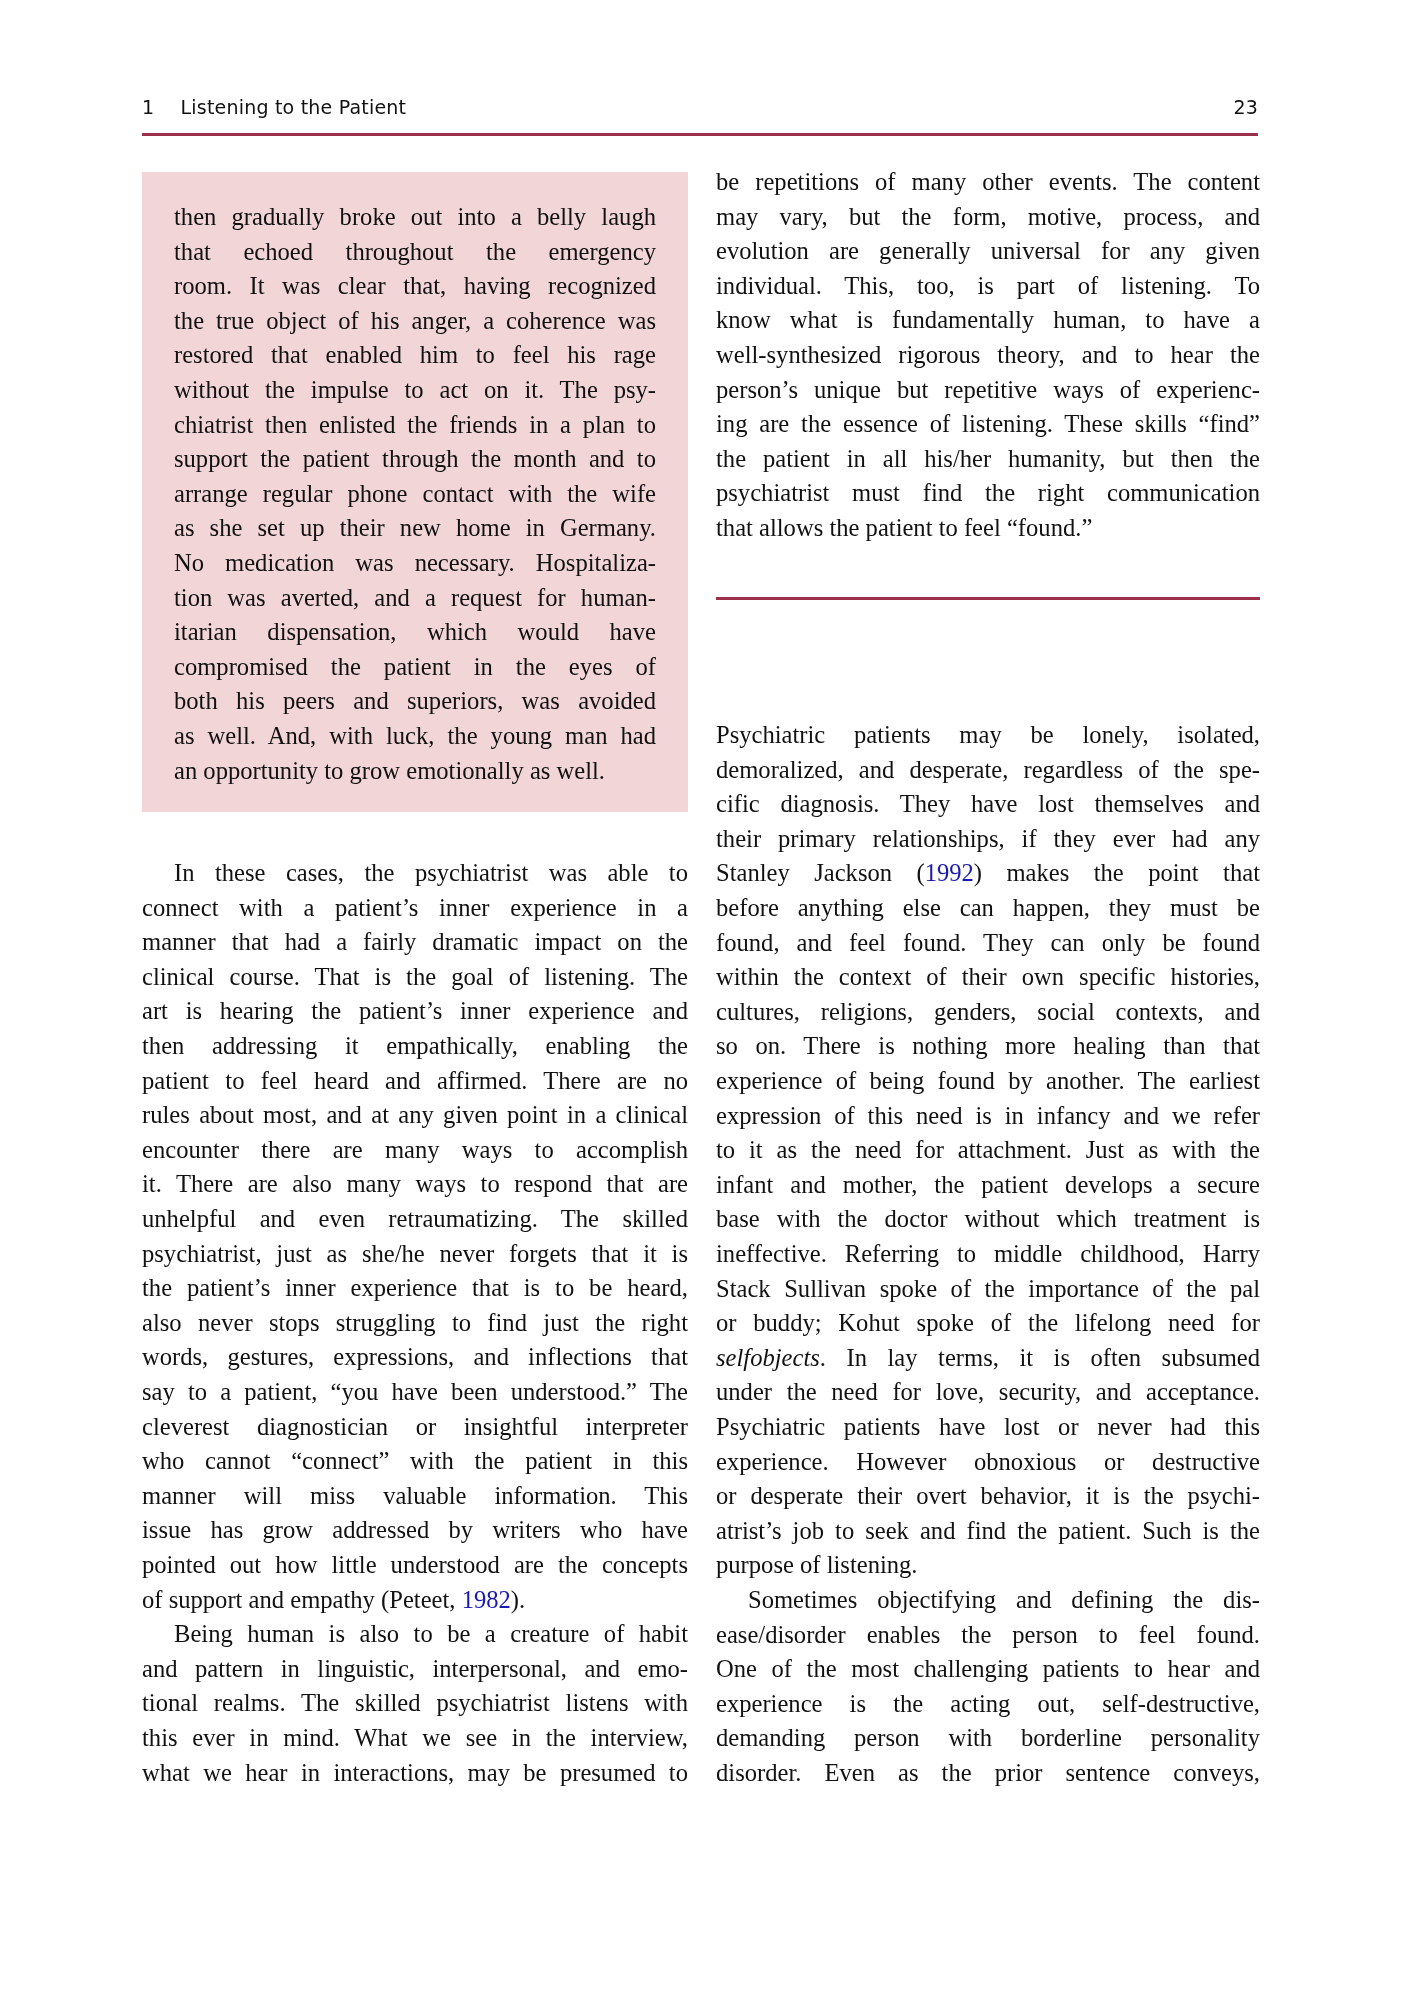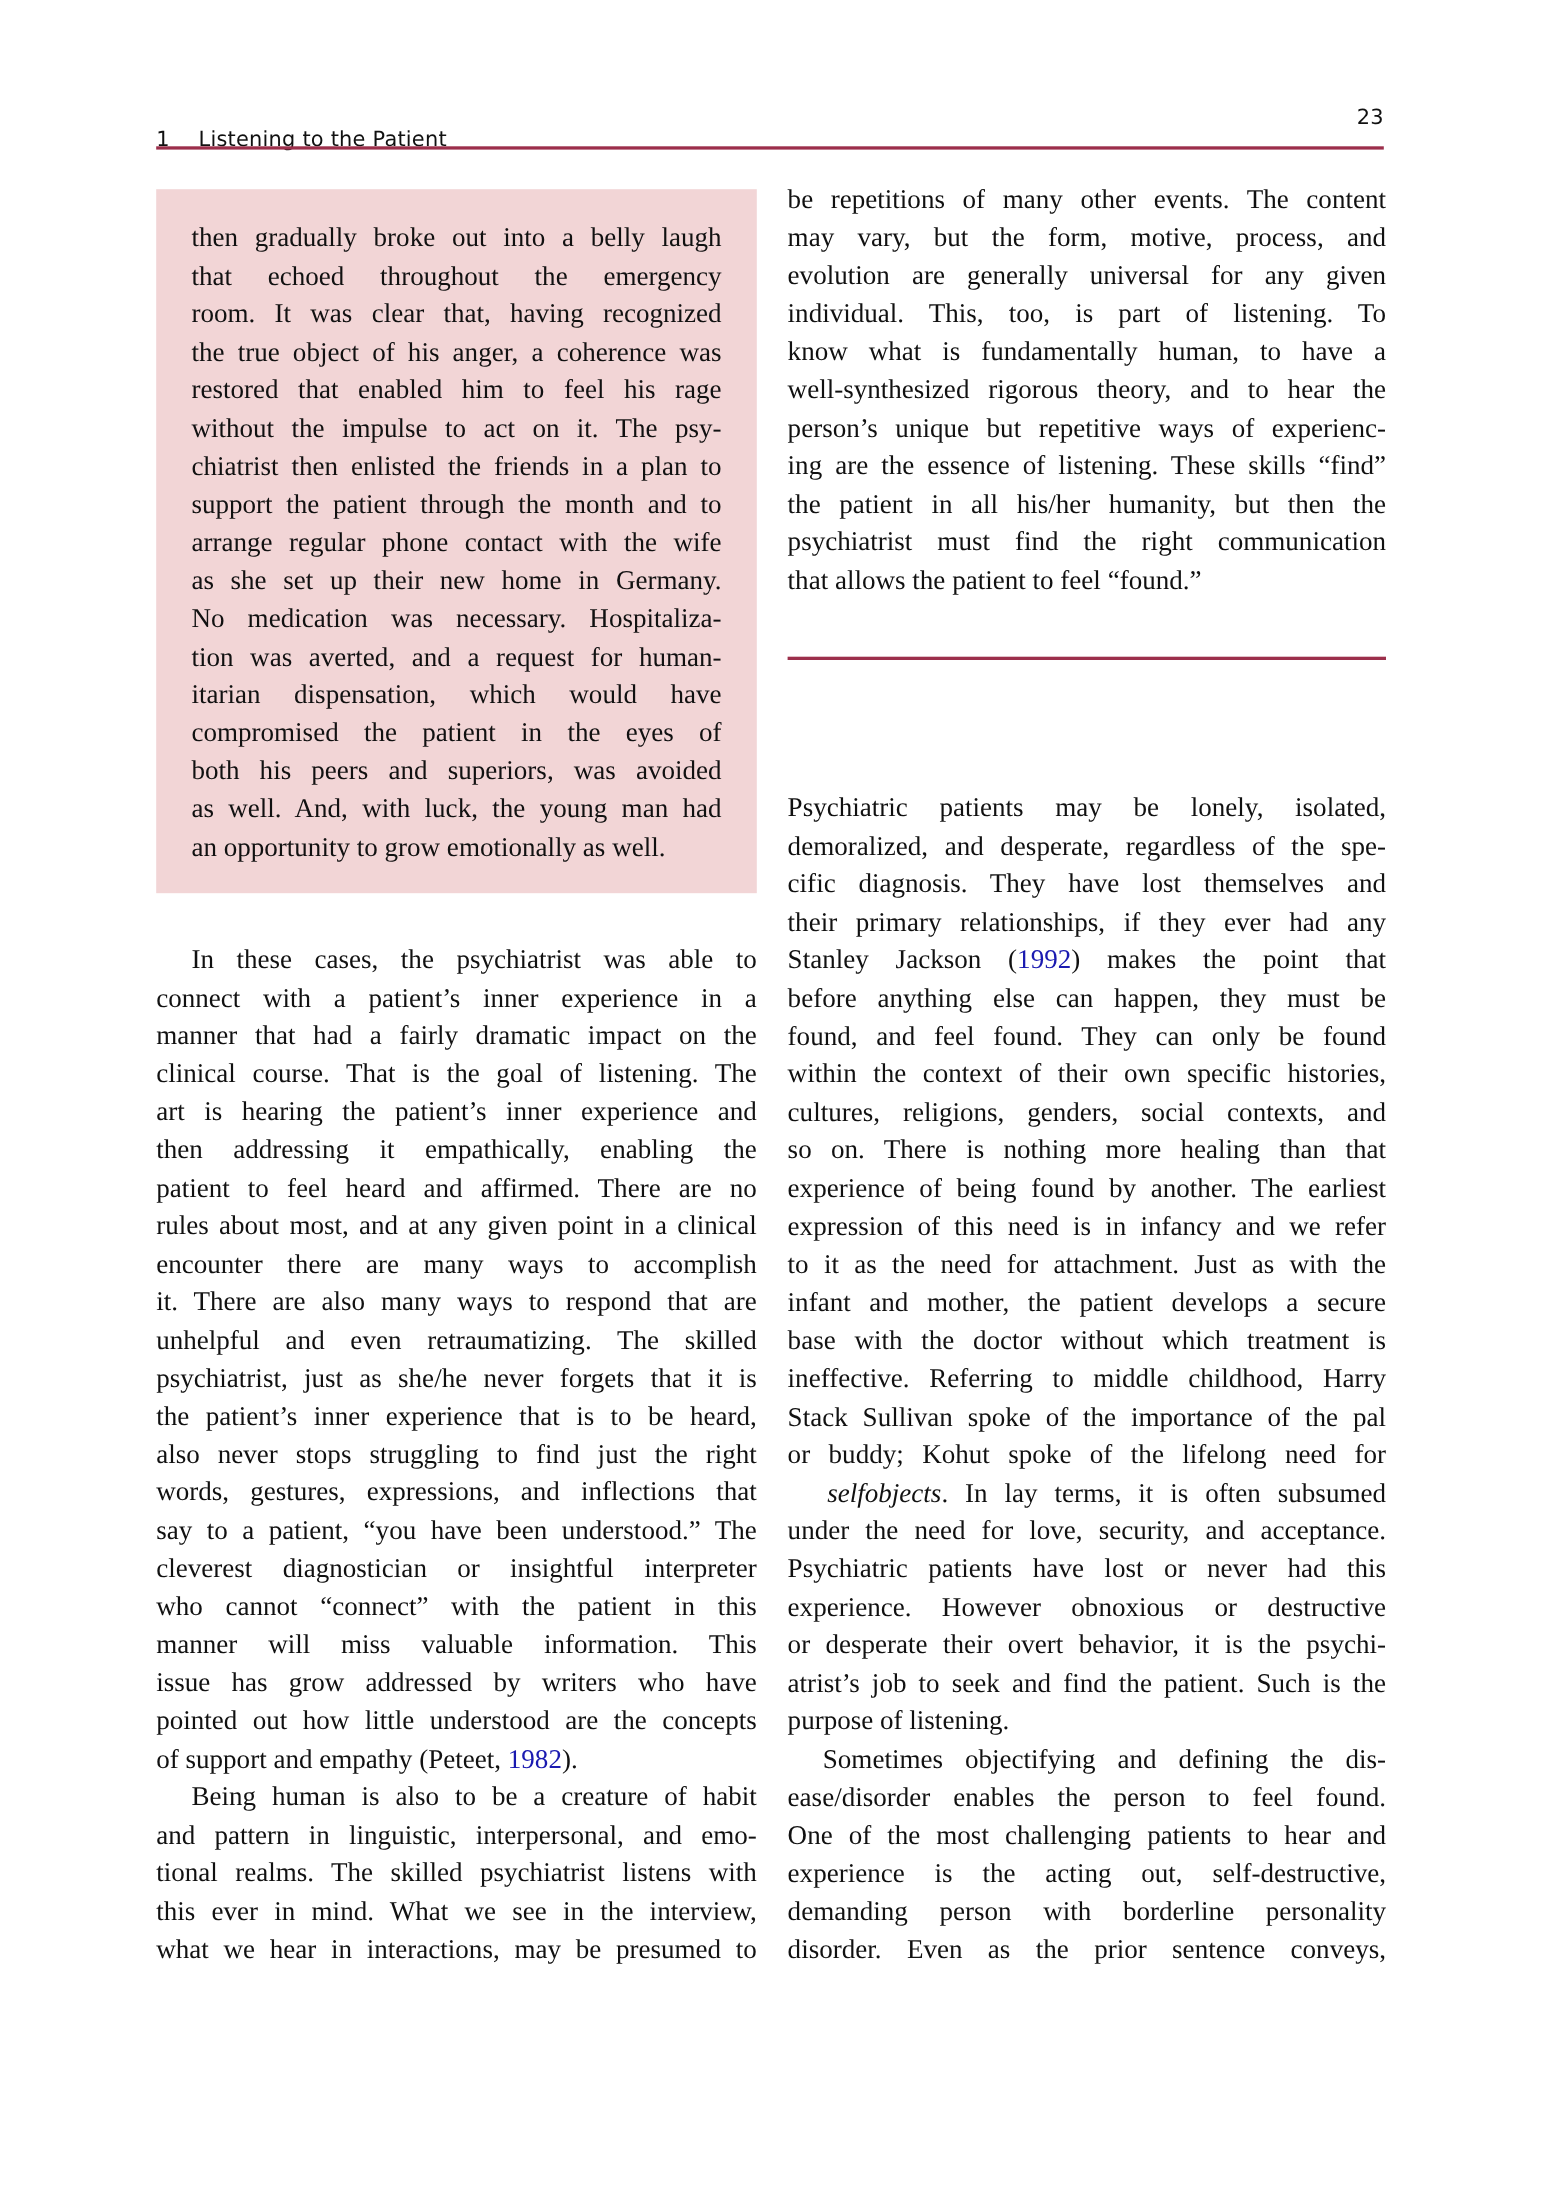--- a/index.html
+++ b/index.html
@@ -1,32 +1,32 @@
 <!DOCTYPE html>
 <html><head>
 <meta charset="utf-8">
 <style>
   html, body { margin: 0; padding: 0; background: #ffffff; }
   body { width: 1402px; height: 2000px; position: relative; overflow: hidden; }
   .page { position: absolute; left: 0; top: 0; width: 1402px; height: 2000px; background: #fff; }
   .running-head { position: absolute; top: 96px; font-family: "DejaVu Sans", sans-serif; font-size: 19px; color: #111; letter-spacing: 0.2px; }
-  .rh-left { left: 142px; margin-top: 20px; }
+  .rh-left { left: 142px; }
   .rh-left .chap-num { margin-right: 20px; }
   .rh-right { right: 144px; }
   .head-rule { position: absolute; left: 142px; width: 1116px; top: 133px; height: 3px; background: #9c2f4b; }
 
   .col { position: absolute; font-family: "Liberation Serif", "DejaVu Serif", serif; font-size: 24.6px; color: #111; }
   .col-left { left: 142px; width: 546px; }
   .col-right { left: 716px; width: 544px; }
 
   .line { position: absolute; left: 0; right: 0; height: 34.6px; line-height: 34.6px; white-space: nowrap; text-align: justify; text-align-last: justify; }
   .line.last { text-align-last: left; }
   .line.indent { padding-left: 32px; }
   .cite { color: #1a1ab0; }
-  .ital { font-style: italic; margin-left: 36px; }
+  .ital { font-style: italic; }
 
   .case-box { position: absolute; left: 142px; top: 172px; width: 546px; height: 640px; background: #f2d5d6; }
   .case-box .inner { position: absolute; left: 32px; width: 482px; top: 28px; }
 
   .sec-rule { position: absolute; left: 716px; width: 544px; top: 597px; height: 3px; background: #9c2f4b; }
   .sec-title { position: absolute; left: 716px; top: 611px; width: 544px; font-family: "DejaVu Sans", sans-serif; font-weight: bold; font-size: 26px; line-height: 35px; color: #111; letter-spacing: -0.3px; }
 </style>
 </head>
 <body>
 

